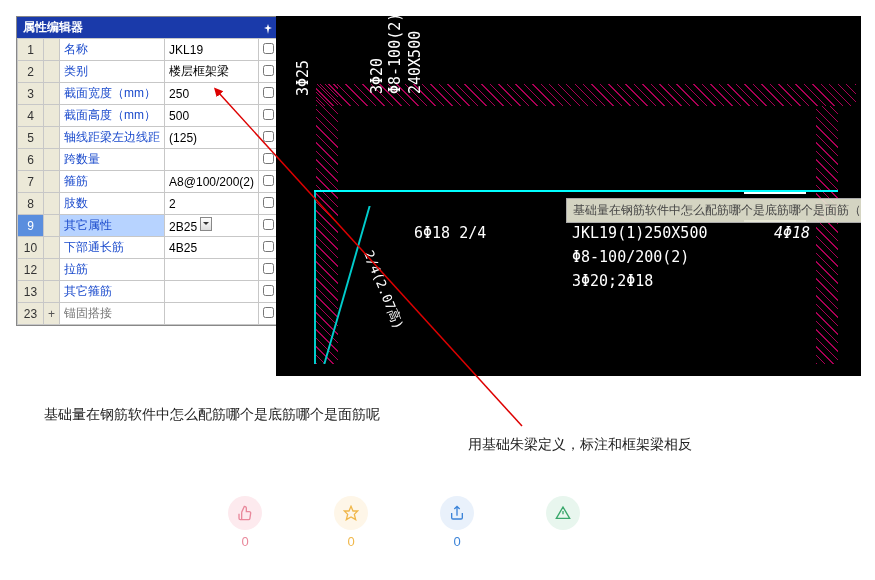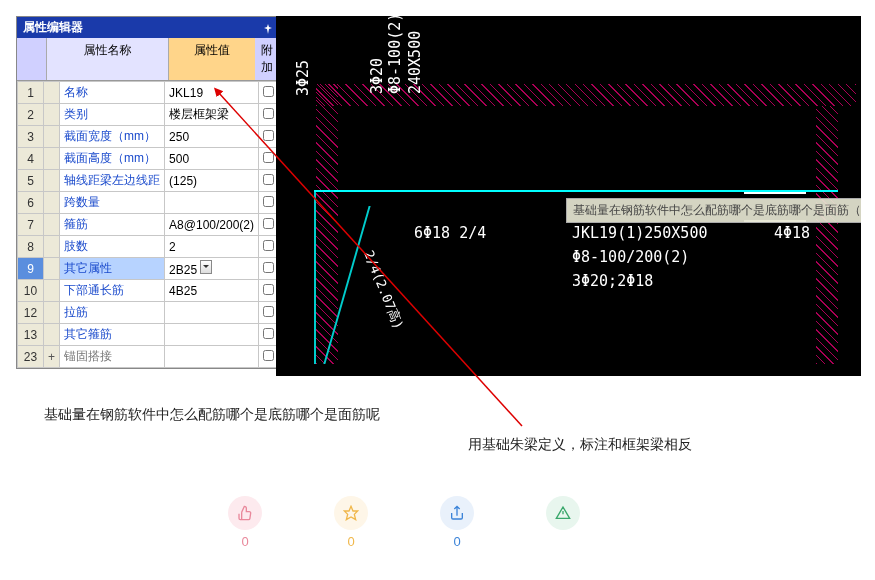--- a/index.html
+++ b/index.html
@@ -45,26 +45,20 @@
 <div class="app">
   <div class="prop-panel">
     <div class="prop-title">
       <span>属性编辑器</span>
       <span class="pin">
         <svg viewBox="0 0 10 10">
             <path d="M5 0 L6 3 L9 4 L6 5 L5 10 L4 5 L1 4 L4 3Z" fill="#fff"></path>
           </svg>
       </span>
     </div>
-    <div class="prop-header">
-      <div class="hcol1"></div>
-      <div class="hcol2">属性名称</div>
-      <div class="hcol3">属性值</div>
-      <div class="hcol4">附加</div>
-    </div>
     <table>
         <tbody id="rows">
           <tr>
             <td class="num">1</td>
             <td class="exp"></td>
             <td class="name">名称</td>
             <td class="val">JKL19</td>
             <td class="chk"><input type="checkbox" style="width: 11px; height: 11px;"></td>
           </tr>
           <tr>
@@ -167,21 +161,21 @@
   <div class="cad-line" style="left:468px;top:204px;width:62px;height:2px;background:#fff;"></div>
   <div class="cad-text" style="left:18px; top:80px; transform:rotate(-90deg); transform-origin:left top;">3Φ25</div>
   <div class="cad-text" style="left:92px; top:78px; transform:rotate(-90deg); transform-origin:left top;">3Φ20</div>
   <div class="cad-text" style="left:110px; top:78px; transform:rotate(-90deg); transform-origin:left top;">Φ8-100(2)</div>
   <div class="cad-text" style="left:130px; top:78px; transform:rotate(-90deg); transform-origin:left top;">240X500</div>
   <div class="cad-text" style="left:138px; top:208px;">6Φ18 2/4</div>
   <div class="cad-text" style="left:100px; top:232px; transform:rotate(68deg); transform-origin:left top; font-size:13px;">2/4(2.07高)</div>
   <div class="cad-text" style="left:296px; top:208px;">JKL19(1)250X500</div>
   <div class="cad-text" style="left:296px; top:232px;">Φ8-100/200(2)</div>
   <div class="cad-text" style="left:296px; top:256px;">3Φ20;2Φ18</div>
-  <div class="cad-text" style="left:498px; top:208px;">4Φ18</div>
+  <div class="cad-text" style="left:498px; top:208px;font-style:italic;">4Φ18</div>
   <div class="tooltip" style="left:290px; top:182px;">基础量在钢筋软件中怎么配筋哪个是底筋哪个是面筋（详细</div>
 </div>
 
 <svg class="arrow-svg">
   <defs>
       <marker id="ah" markerWidth="10" markerHeight="10" refX="2" refY="3" orient="auto">
     <path d="M0,0 L6,3 L0,6 Z" fill="#d00"></path>
       </marker>
     </defs>
   <line x1="506" y1="410" x2="202" y2="76" stroke="#d00" stroke-width="1.5" marker-end="url(#ah)"></line>

